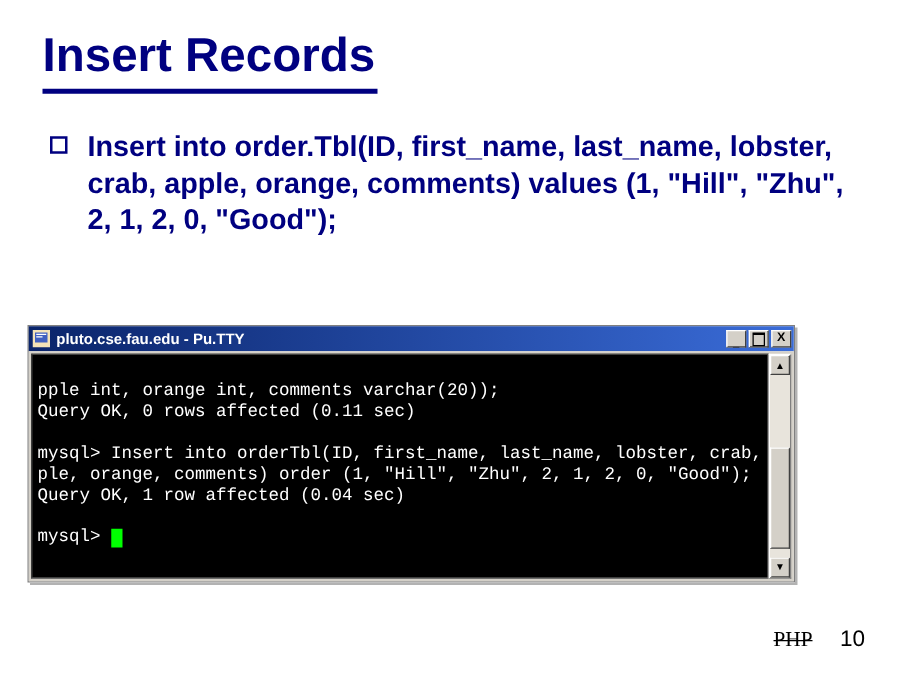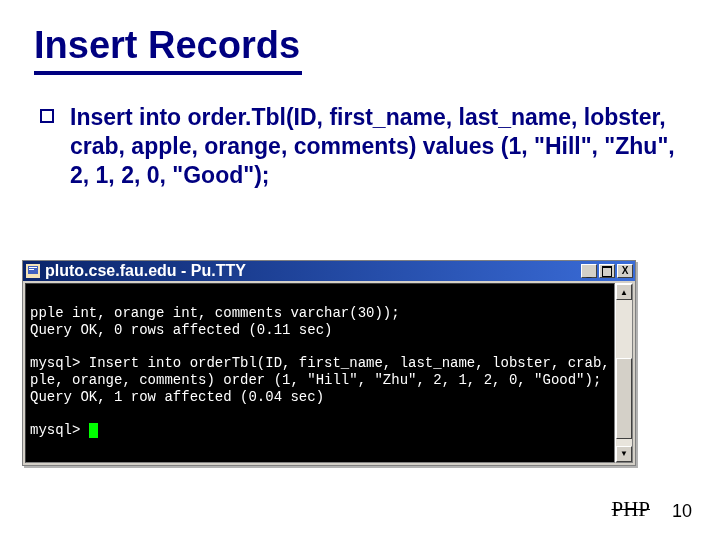--- a/index.html
+++ b/index.html
@@ -70,21 +70,21 @@
   }
   .titlebar .tb-icon {
     width: 16px; height: 16px;
     margin-right: 4px;
     display: inline-flex;
     align-items: center;
     justify-content: center;
   }
   .titlebar .tb-text {
     flex: 1;
-    font-size: 16px;
+    font-size: 12px;
     white-space: nowrap;
     overflow: hidden;
   }
   .tb-buttons {
     display: flex;
     gap: 2px;
   }
   .tb-btn {
     width: 16px; height: 14px;
     background: #d4d0c8;
@@ -162,21 +162,21 @@
     border: 1px solid #ffffff;
     border-right-color: #404040;
     border-bottom-color: #404040;
     box-sizing: border-box;
   }
   .footer-label {
     position: absolute;
     right: 70px;
     bottom: 18px;
     font-family: Georgia, "Times New Roman", serif;
-    font-size: 21px;
+    font-size: 17px;
     color: #000;
     text-decoration: line-through;
     text-decoration-thickness: 1px;
   }
   .page-number {
     position: absolute;
     right: 28px;
     bottom: 18px;
     font-family: Verdana, sans-serif;
     font-size: 18px;
@@ -215,21 +215,21 @@
         <span class="tb-btn max">
             <span></span>
           </span>
         <span class="tb-btn close">
             <span>X</span>
           </span>
       </span>
     </div>
     <div class="term-wrap">
       <div class="terminal">
-<span class="line">pple int, orange int, comments varchar(30));</span>
+<span class="line">pple int, orange int, comments varchar(20));</span>
 <span class="line">Query OK, 0 rows affected (0.11 sec)</span>
 <span class="line"></span>
 <span class="line">mysql&gt; Insert into orderTbl(ID, first_name, last_name, lobster, crab, ap</span>
 <span class="line">ple, orange, comments) order (1, "Hill", "Zhu", 2, 1, 2, 0, "Good");</span>
 <span class="line">Query OK, 1 row affected (0.04 sec)</span>
 <span class="line"></span>
 <span class="line"><span>mysql&gt; </span><span class="cursor"></span></span>
       </div>
       <div class="scrollbar">
         <div class="sb-btn">

